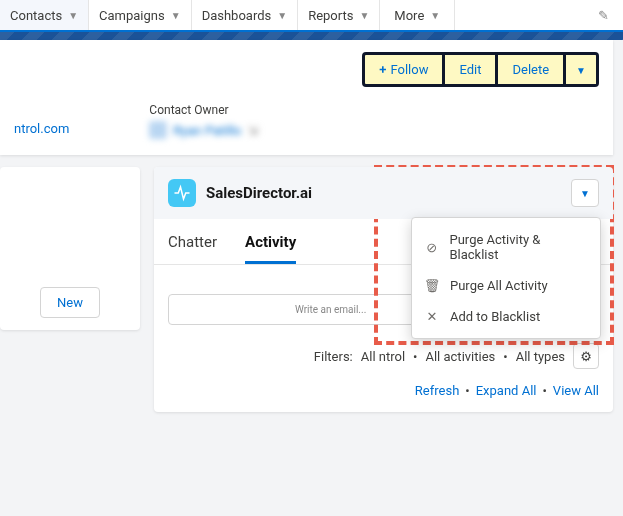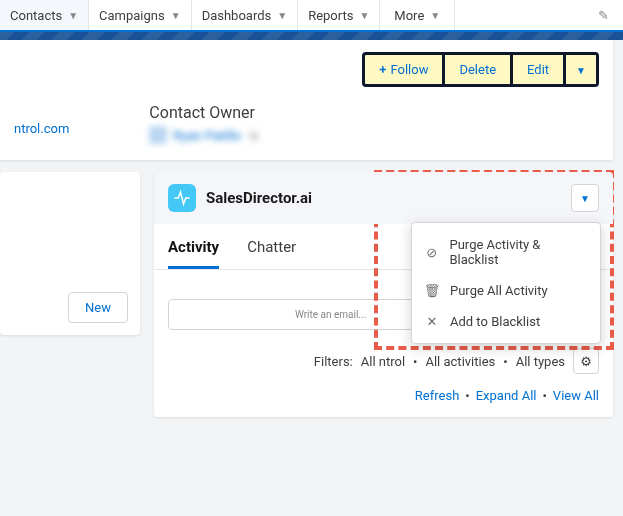--- a/index.html
+++ b/index.html
@@ -21,28 +21,28 @@
   .headercard .actions { display: flex; justify-content: flex-end; padding: 12px 14px; gap: 0; }
   .btn { border: 3px solid #0f172a; background: #fef9c3; color: #0070d2; font-size: 13px; padding: 7px 14px; cursor: pointer; }
   .btn + .btn { border-left: none; }
   .btn.first { border-radius: 4px 0 0 4px; }
   .btn.last  { border-right: none; }
   .btn.caret { border-radius: 0 4px 4px 0; padding: 7px 10px; }
   .btn .plus { color: #0070d2; margin-right: 4px; font-weight: 600; }
 
   .ownerrow { display: flex; align-items: flex-start; padding: 4px 14px 16px 14px; }
   .ownerrow .leftlink { color: #0070d2; font-size: 13px; margin-right: 80px; padding-top: 18px; }
-  .ownerrow .owner .lbl { font-size: 16px; color: #3e3e3c; margin-bottom: 4px; }
+  .ownerrow .owner .lbl { font-size: 12px; color: #3e3e3c; margin-bottom: 4px; }
   .ownerrow .owner .val { display: flex; align-items: center; gap: 6px; font-size: 13px; color: #0070d2; filter: blur(3px); }
   .ownerrow .owner .avatar { width: 18px; height: 18px; background: #b9d6f2; border-radius: 3px; }
 
   
   .cols { display: flex; gap: 14px; padding: 12px 10px 0 0; }
   .leftcol { width: 140px; }
-  .leftcard { background: #fff; border-radius: 4px; box-shadow: 0 1px 3px rgba(0,0,0,.1); padding: 120px 12px 12px 12px; display: flex; justify-content: flex-end; }
+  .leftcard { background: #fff; border-radius: 4px; box-shadow: 0 1px 3px rgba(0,0,0,.1); padding: 120px 12px 12px 12px; display: flex; justify-content: center; }
   .newbtn { border: 1px solid #d4d4d4; background: #fff; color: #0070d2; font-size: 13px; padding: 7px 16px; border-radius: 4px; cursor: pointer; }
 
   .rightcol { flex: 1; position: relative; }
   .rightcard { background: #fff; border-radius: 4px; box-shadow: 0 1px 3px rgba(0,0,0,.1); overflow: hidden; }
 
   .widgethdr { background: #f4f6f9; display: flex; align-items: center; padding: 12px 14px; position: relative; }
   .widgethdr .wicon { width: 28px; height: 28px; background: #44c8f5; border-radius: 6px; display: flex; align-items: center; justify-content: center; margin-right: 10px; }
   .widgethdr .wicon svg { stroke: #fff; }
   .widgethdr .wtitle { font-weight: 700; font-size: 15px; }
   .widgethdr .menucaret { margin-left: auto; width: 28px; height: 28px; border: 1px solid #d4d4d4; border-radius: 4px; background: #fff; display: flex; align-items: center; justify-content: center; color: #0070d2; cursor: pointer; }
@@ -101,22 +101,22 @@
   <div class="spacer"></div>
   <div class="pencil">✎</div>
 </div>
 <div class="blueband"></div>
 
 <div class="headercard">
   <div class="actions">
     <button class="btn first">
       <span class="plus">+</span><span>Follow</span>
     </button>
+    <button class="btn"><span>Edit</span></button>
     <button class="btn"><span>Delete</span></button>
-    <button class="btn"><span>Edit</span></button>
     <button class="btn caret"><span style="font-size:10px;">▼</span></button>
   </div>
   <div class="ownerrow">
     <a class="leftlink"><span>ntrol.com</span></a>
     <div class="owner">
       <div class="lbl">Contact Owner</div>
       <div class="val">
         <span class="avatar"></span>
         <span>Ryan Patillo</span>
         <span style="color:#888;">⇲</span>
@@ -157,22 +157,22 @@
             <span>Purge All Activity</span>
           </div>
           <div class="mi">
             <span class="micon">✕</span>
             <span>Add to Blacklist</span>
           </div>
         </div>
       </div>
 
       <div class="tabs">
+        <div class="tab"><span>Chatter</span></div>
         <div class="tab active"><span>Activity</span></div>
-        <div class="tab"><span>Chatter</span></div>
       </div>
 
 
       <div class="composerow">
         <div class="emailinput"><span>Write an email...</span></div>
         <button class="composebtn"><span>Compose</span></button>
       </div>
 
       <div class="filtersrow">
         <span>Filters:</span>

